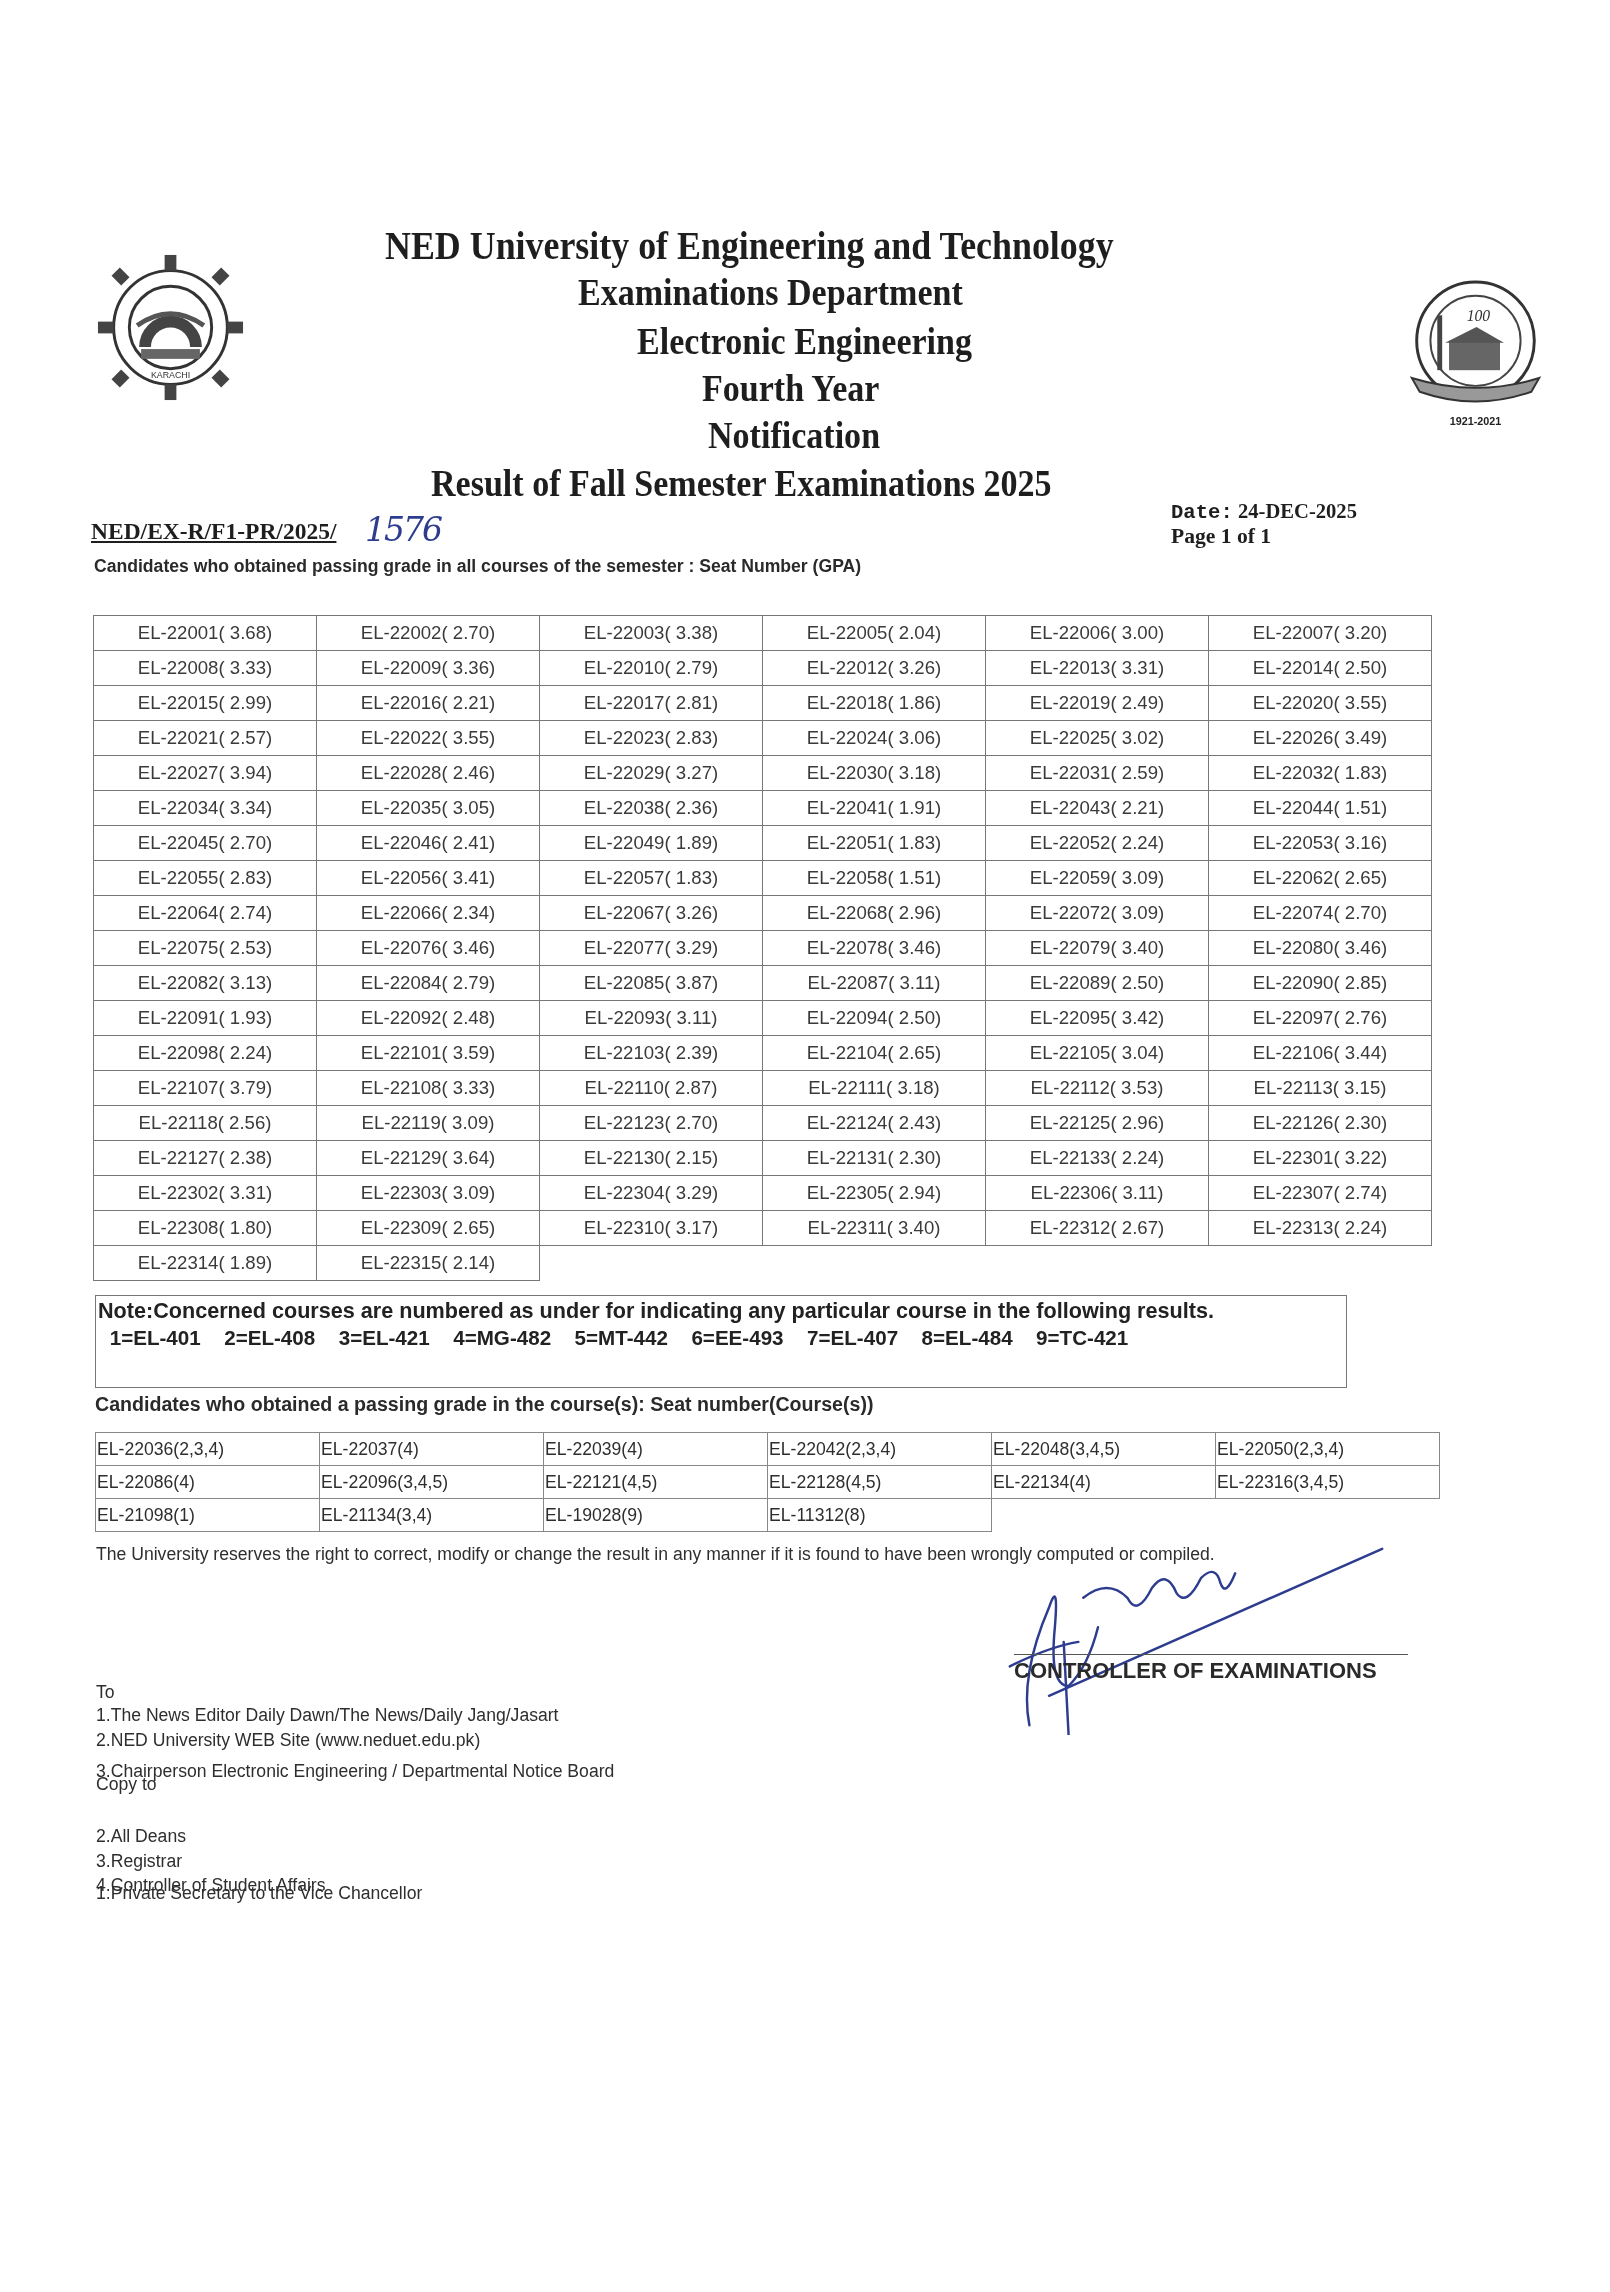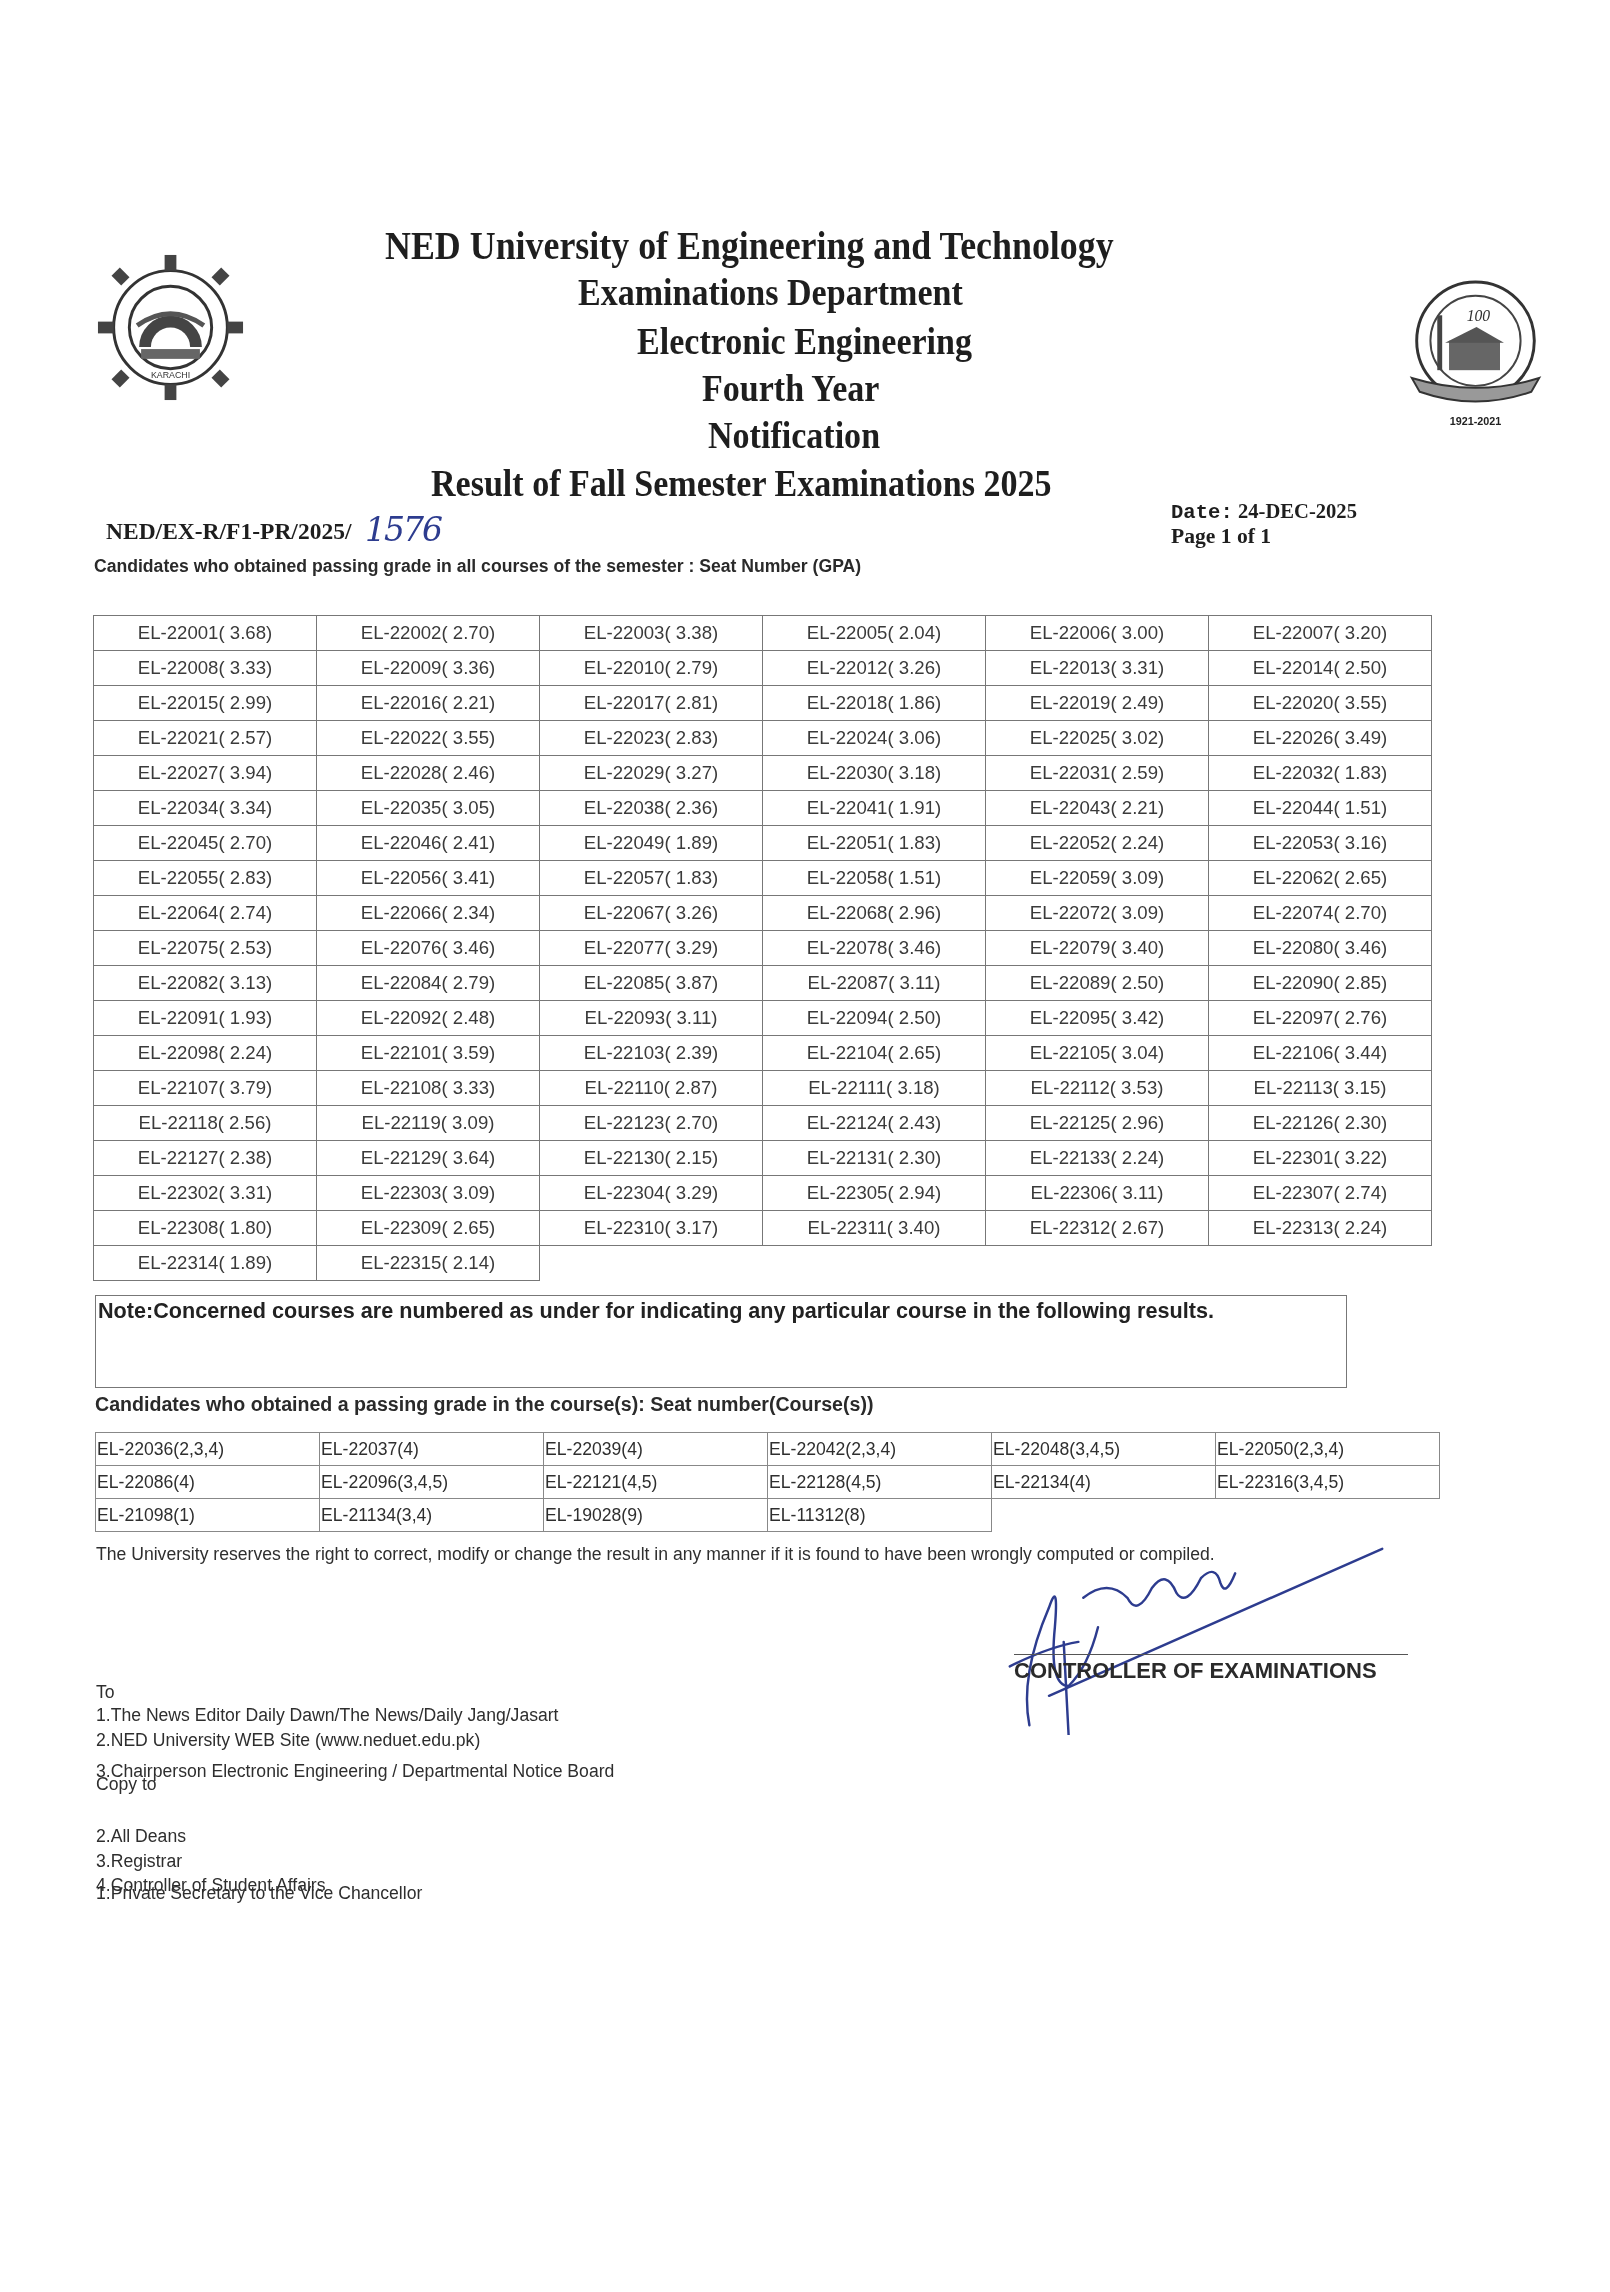--- a/index.html
+++ b/index.html
@@ -6,21 +6,21 @@
   body { width:1610px; height:2293px; position:relative; overflow:hidden; color:#2a2a2a; }
   .serif { font-family: "Liberation Serif", "DejaVu Serif", serif; }
   .sans { font-family: "Liberation Sans", "DejaVu Sans", sans-serif; }
   .mono { font-family: "Liberation Mono", "DejaVu Sans Mono", monospace; }
   .abs { position:absolute; }
   .title-line { position:absolute; white-space:nowrap; font-weight:bold; font-size:37px; color:#1e1e1e; transform:scaleX(0.92); transform-origin:left center; }
 
   .logo-left { position:absolute; left:96px; top:253px; width:149px; height:149px; }
   .logo-right { position:absolute; left:1402px; top:276px; width:147px; height:157px; }
 
-  .ref { left:106px; top:518px; font-size:23.5px; font-weight:bold; color:#1e1e1e; }
+  .ref { left:91px; top:518px; font-size:23.5px; font-weight:bold; color:#1e1e1e;text-decoration:underline; }
   .ref-hand { left:365px; top:510px; font-size:33px; color:#2d3c8f; font-style:italic; font-family:"DejaVu Serif", serif; letter-spacing:-2px; }
   .date-line { left:1171px; top:500px; font-size:20.6px; font-weight:bold; color:#1e1e1e; }
   .page-line { left:1171px; top:524px; font-size:21.6px; font-weight:bold; color:#1e1e1e; }
 
   .section-head { font-size:17.6px; font-weight:bold; color:#2a2a2a; white-space:nowrap; }
 
   table.gpa { position:absolute; left:93px; top:615px; border-collapse:collapse; }
   table.gpa td { width:222px; height:34px; border:1.5px solid #777; text-align:center; font-size:18.6px; padding:0; color:#3a3a3a; font-family: "Liberation Sans", "DejaVu Sans", sans-serif; }
   table.gpa td.empty { border:none; }
 
@@ -245,20 +245,21 @@
         <td class="empty"></td>
         <td class="empty"></td>
         <td class="empty"></td>
         <td class="empty"></td>
       </tr>
     </tbody>
 </table>
 
 <div class="note-box sans">
   <div class="note-text">Note:Concerned courses are numbered as under for indicating any particular course in the following results.</div>
+  <div class="note-codes" id="note-codes"><span>1=EL-401</span><span>2=EL-408</span><span>3=EL-421</span><span>4=MG-482</span><span>5=MT-442</span><span>6=EE-493</span><span>7=EL-407</span><span>8=EL-484</span><span>9=TC-421</span></div>
 </div>
 
 <div class="abs sans section-head" style="left:95px; top:1393px; font-size:19.6px;">Candidates who obtained a passing grade in the course(s): Seat number(Course(s))</div>
 <table class="course">
   <tbody id="course-body">
       <tr>
         <td>EL-22036(2,3,4)</td>
         <td>EL-22037(4)</td>
         <td>EL-22039(4)</td>
         <td>EL-22042(2,3,4)</td>

